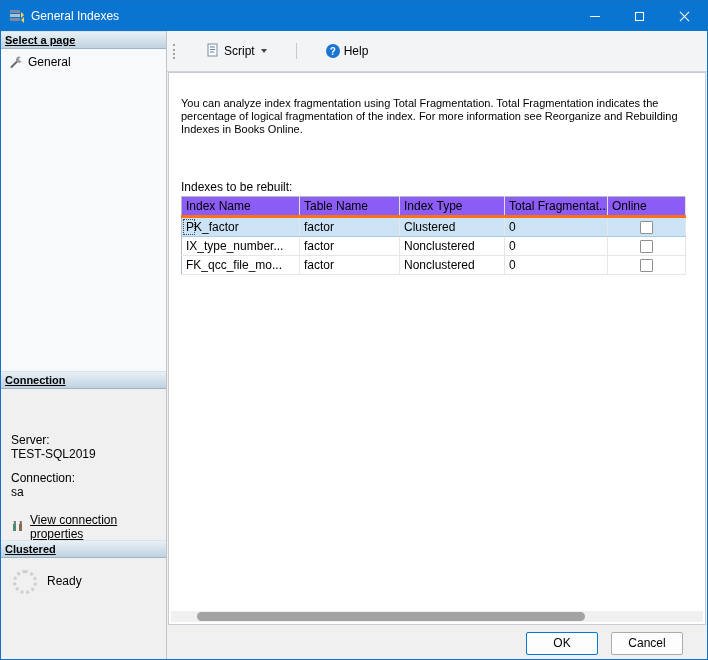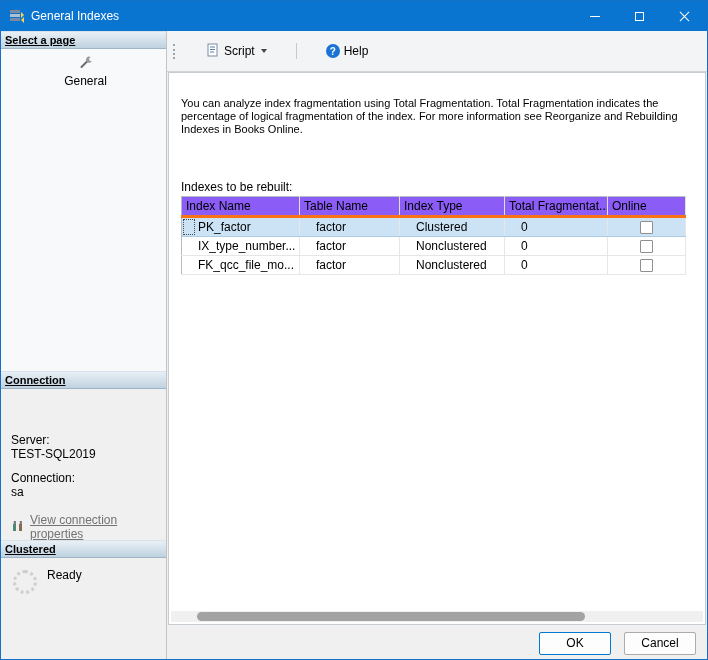--- a/index.html
+++ b/index.html
@@ -29,32 +29,32 @@
   
   .body{ display:flex; height:630px; }
 
   
   .sidebar{ width:176px; display:flex; flex-direction:column; background:#f0f0f0; border-right:1px solid #c3c3c3; }
   .panel-header{
     height:18px; font-weight:bold; font-size:11px; padding:2px 0 0 4px;
     background:linear-gradient(#e9f0f6,#bfd2e0); border-top:1px solid #d7e2ec; border-bottom:1px solid #9fb4c4;text-decoration:underline;
   }
   .page-list{ height:322px; background:#f7f9fb; padding-top:4px; }
-  .page-item{ display:flex; align-items:center; gap:5px; padding:2px 4px 2px 8px; cursor:default;flex-direction:column; }
+  .page-item{ display:flex; align-items:center; gap:5px; padding:2px 4px 2px 8px; cursor:default; }
   .page-item .ic{ display:inline-flex; width:14px; height:14px; }
   .conn-content{ height:151px; padding:44px 8px 0 10px; line-height:14px; }
   .conn-lbl{ color:#000; }
   .conn-val{ margin-bottom:10px; }
   .link-row{ display:flex; align-items:center; gap:5px; margin-top:14px; }
-  .link{ color:#737373; text-decoration:underline; cursor:pointer; font-size:12px; }
+  .link{ color:#000000; text-decoration:underline; cursor:pointer; font-size:12px; }
   .progress-content{ flex:1; padding:10px 8px 0 12px; display:flex; align-items:flex-start; gap:10px; }
   .spinner{
     width:24px; height:24px; border:3px dotted #cfcfcf; border-radius:50%; display:inline-block; margin-top:2px;
   }
-  .progress-status{ margin-top:0;text-align:center; }
+  .progress-status{ margin-top:6px;text-align:center; }
 
   
   .main{ flex:1; display:flex; flex-direction:column; background:#f0f0f0; }
   .toolbar{
     height:41px; display:flex; align-items:center; background:#f2f4f6;
     border-bottom:1px solid #d4d4d4; padding-left:4px; gap:18px;
   }
   .grip{ width:4px; height:15px; border-left:2px dotted #9aa4ad; margin:0 4px 0 2px; }
   .tb-btn{
     display:flex; align-items:center; gap:4px; padding:2px 6px; border:1px solid transparent; cursor:default;
@@ -72,36 +72,36 @@
   }
   .desc{ width:512px; line-height:13px; font-size:11px; }
   .tbl-label{ margin-top:44px; margin-bottom:2px; }
 
   table.grid{ border-collapse:collapse; width:504px; table-layout:fixed; background:#fff; border:1px solid #b4bcc4; }
   table.grid th{
     font-weight:normal; text-align:left; padding:2px 4px; height:18px; background:#8b5cf6;
     border-right:1px solid #e0e0e0; border-bottom:3px solid #f97316; overflow:hidden; white-space:nowrap;
   }
   table.grid td{
-    padding:2px 16px; height:19px; border-right:1px solid #e6e6e6; border-bottom:1px solid #e6e6e6;
+    padding:2px 4px; height:19px; border-right:1px solid #e6e6e6; border-bottom:1px solid #e6e6e6;
     overflow:hidden; white-space:nowrap; background:#fff;
   }
   td.c-name{ position:relative; padding-left:18px; }
   .rowsel{ position:absolute; left:1px; top:1px; bottom:1px; width:12px; }
   tr.sel td{ background:#cbe3f5; border-bottom-color:#a9cbe4; }
   tr.sel .rowsel{ border:1px dotted #44494e; }
   .cbwrap{ display:flex; justify-content:center; }
   .cb{ width:13px; height:13px; border:1px solid #8f8f8f; background:#fff; border-radius:1px; display:inline-block; }
 
   .hscroll{
     position:absolute; left:2px; right:2px; bottom:2px; height:11px; background:#f0f0f0;
   }
   .hthumb{ position:absolute; left:26px; width:388px; top:1px; bottom:1px; background:#a3a3a3; border-radius:5px; }
 
-  .footer{ height:36px; display:flex; align-items:center; justify-content:flex-end; gap:13px; padding-right:11px; background:#f0f0f0; }
+  .footer{ height:36px; display:flex; align-items:center; justify-content:flex-end; gap:13px; padding-right:24px; background:#f0f0f0; }
   .btn{
     width:72px; height:23px; background:#fdfdfd; border:1px solid #acacac; border-radius:2px;
     font-family:"Liberation Sans", sans-serif; font-size:12px; cursor:default;
   }
   .btn.default{ border:1px solid #0078d4; }
 </style>
 </head>
 <body>
 
 <div class="window">

